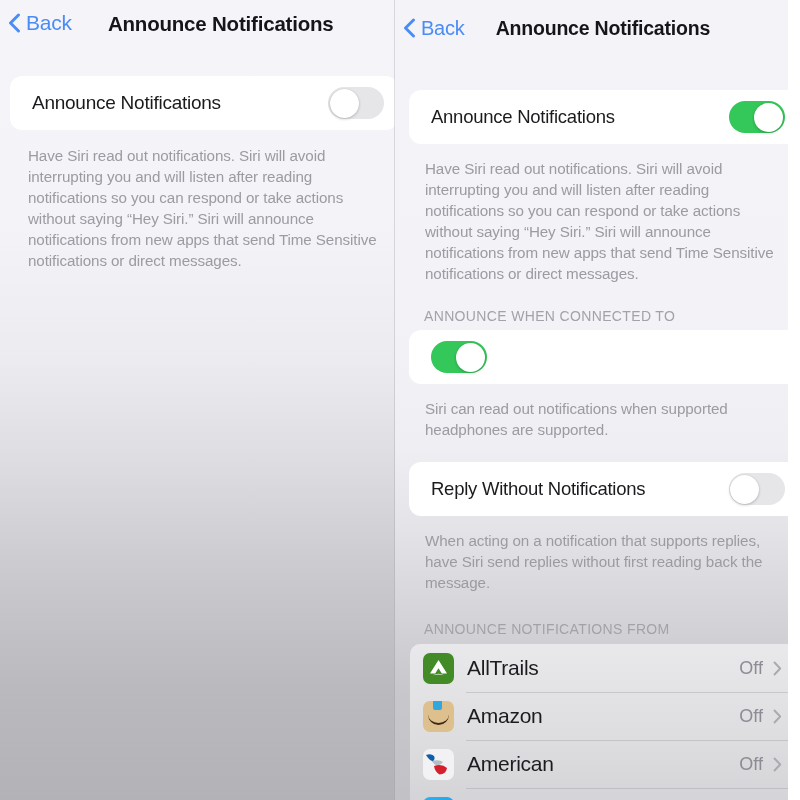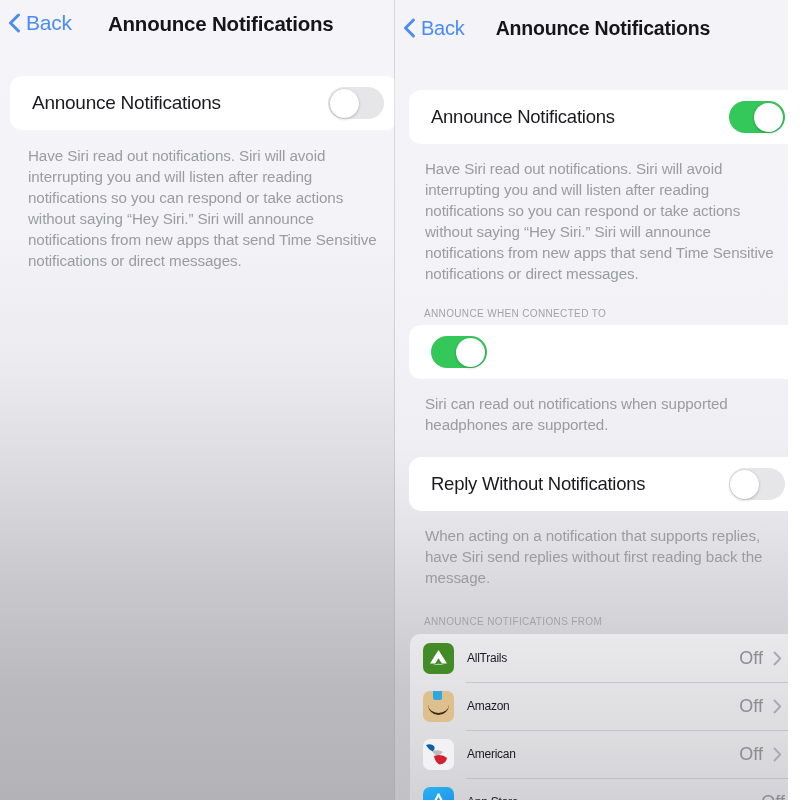--- a/index.html
+++ b/index.html
@@ -160,21 +160,21 @@
     font-size: 15.2px;
     line-height: 21px;
     letter-spacing: -0.1px;
   }
   .desc-left  { margin: 15px 0 0 28px; width: 366px; }
   .desc-right { margin: 14px 0 0 30px; width: 358px; }
 
   
   .section-hdr {
     color: #a2a2a9;
-    font-size: 10px;
+    font-size: 14px;
     letter-spacing: 0.35px;
     text-transform: uppercase;
   }
   .hdr-connected { margin: 24px 0 6px 29px; }
   .hdr-from      { margin: 28px 12px 7px 29px; }
 
   
   .app-card {
     margin-left: 15px;
     width: 385px;
@@ -202,21 +202,21 @@
     width: 31px; height: 31px;
     border-radius: 7px;
     flex: none;
     margin-right: 13px;
     position: relative;
     overflow: hidden;
   }
   .app-name {
     flex: 1;
     color: #1c1c20;
-    font-size: 12px;
+    font-size: 21px;
     letter-spacing: -0.25px;
   }
   .app-status {
     color: #8c8c94;
     font-size: 18px;
     margin-right: 10px;
   }
   .chev-right {
     width: 9px; height: 15px;
     margin-right: 13px;

